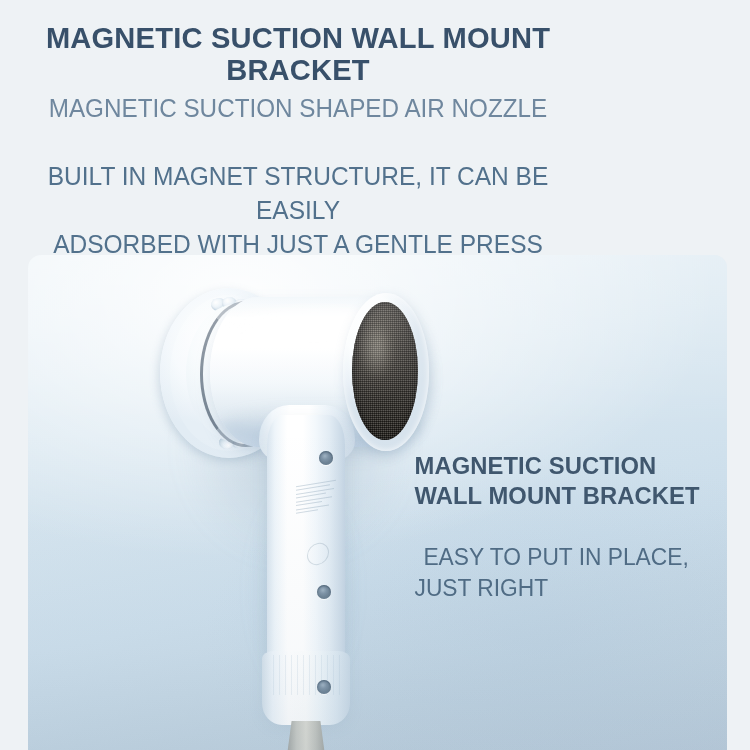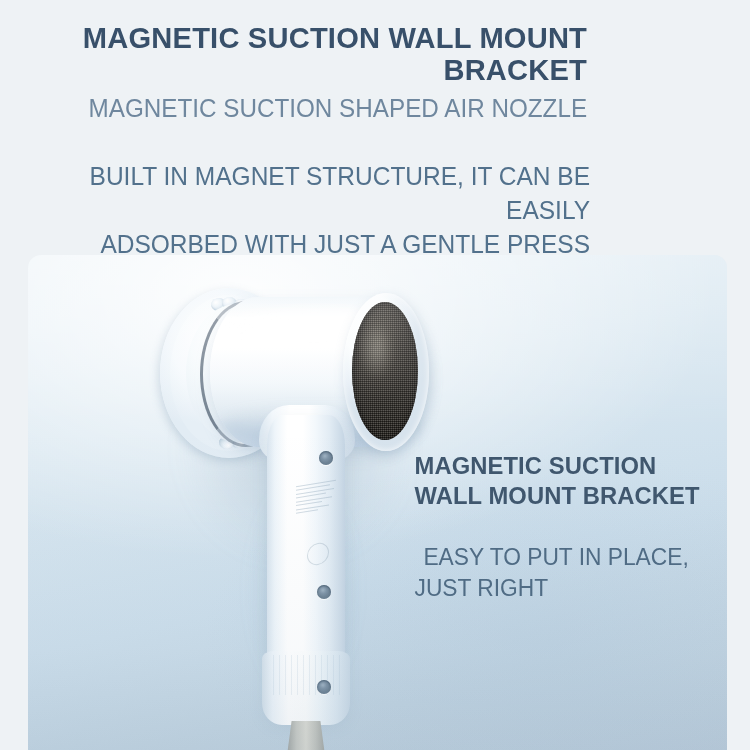--- a/index.html
+++ b/index.html
@@ -14,21 +14,21 @@
   #page{
     position:relative;
     width:750px; height:750px;
     background:#eef2f5;
   }
 
   
   #header{
     position:absolute;
     left:0; top:0; width:596px;
-    text-align:right;
+    text-align:center;
   }
 
   #title{
     margin-top:22px;
     font-size:30px;
     font-weight:bold;
     letter-spacing:.2px;
     color:#38506a;
     line-height:32px;
     transform:scaleX(.97);

